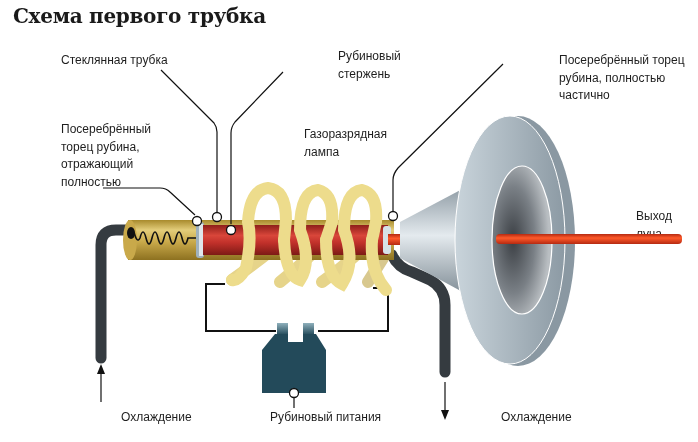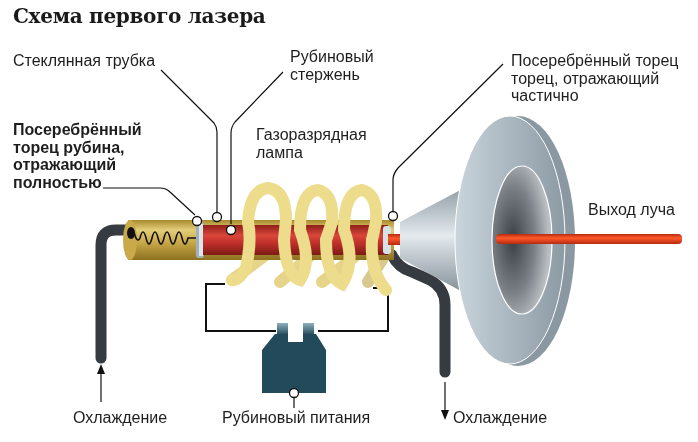--- a/index.html
+++ b/index.html
@@ -6,42 +6,42 @@
     body { width: 698px; height: 442px; position: relative; overflow: hidden; }
     .title {
       position: absolute; left: 13px; top: 4px;
       font-family: "DejaVu Serif", "Liberation Serif", serif;
       font-weight: bold; font-size: 20px; color: #1a1a1a; letter-spacing: -0.3px;
       white-space: nowrap;
     }
     .lbl {
       position: absolute;
       font-family: "Liberation Sans", "DejaVu Sans", sans-serif;
-      font-size: 16px; line-height: 17.5px; color: #1e1e1e; white-space: pre-line;
+      font-size: 12px; line-height: 17.5px; color: #1e1e1e; white-space: pre-line; margin-left: 48px;
     }
     svg.scene { position: absolute; left: 0; top: 0; }
   </style>
 </head>
 <body>
 
-<div class="title">Схема первого лазера</div>
+<div class="title">Схема первого трубка</div>
 
 <div class="lbl" style="left:13px; top:52px;">Стеклянная трубка</div>
 <div class="lbl" style="left:290px; top:48px;">Рубиновый
 стержень</div>
 <div class="lbl" style="left:256px; top:126px;">Газоразрядная
 лампа</div>
-<div class="lbl" style="left:13px; top:121px;font-weight:bold;">Посеребрённый
+<div class="lbl" style="left:13px; top:121px;">Посеребрённый
 торец рубина,
 отражающий
 полностью</div>
 <div class="lbl" style="left:511px; top:52px;">Посеребрённый торец
-торец, отражающий
+рубина, полностью
 частично</div>
-<div class="lbl" style="left:588px; top:201px;">Выход луча</div>
+<div class="lbl" style="left:588px; top:208px;">Выход луча</div>
 <div class="lbl" style="left:73px; top:409px;">Охлаждение</div>
 <div class="lbl" style="left:222px; top:409px;">Рубиновый питания</div>
 <div class="lbl" style="left:453px; top:409px;">Охлаждение</div>
 
 <svg class="scene" width="698" height="442" viewBox="0 0 698 442">
   <defs>
     <linearGradient id="gGold" x1="0" y1="0" x2="0" y2="1">
       <stop offset="0" stop-color="#a88a2c"></stop>
       <stop offset="0.25" stop-color="#e3cd7a"></stop>
       <stop offset="0.55" stop-color="#c9a94a"></stop>

